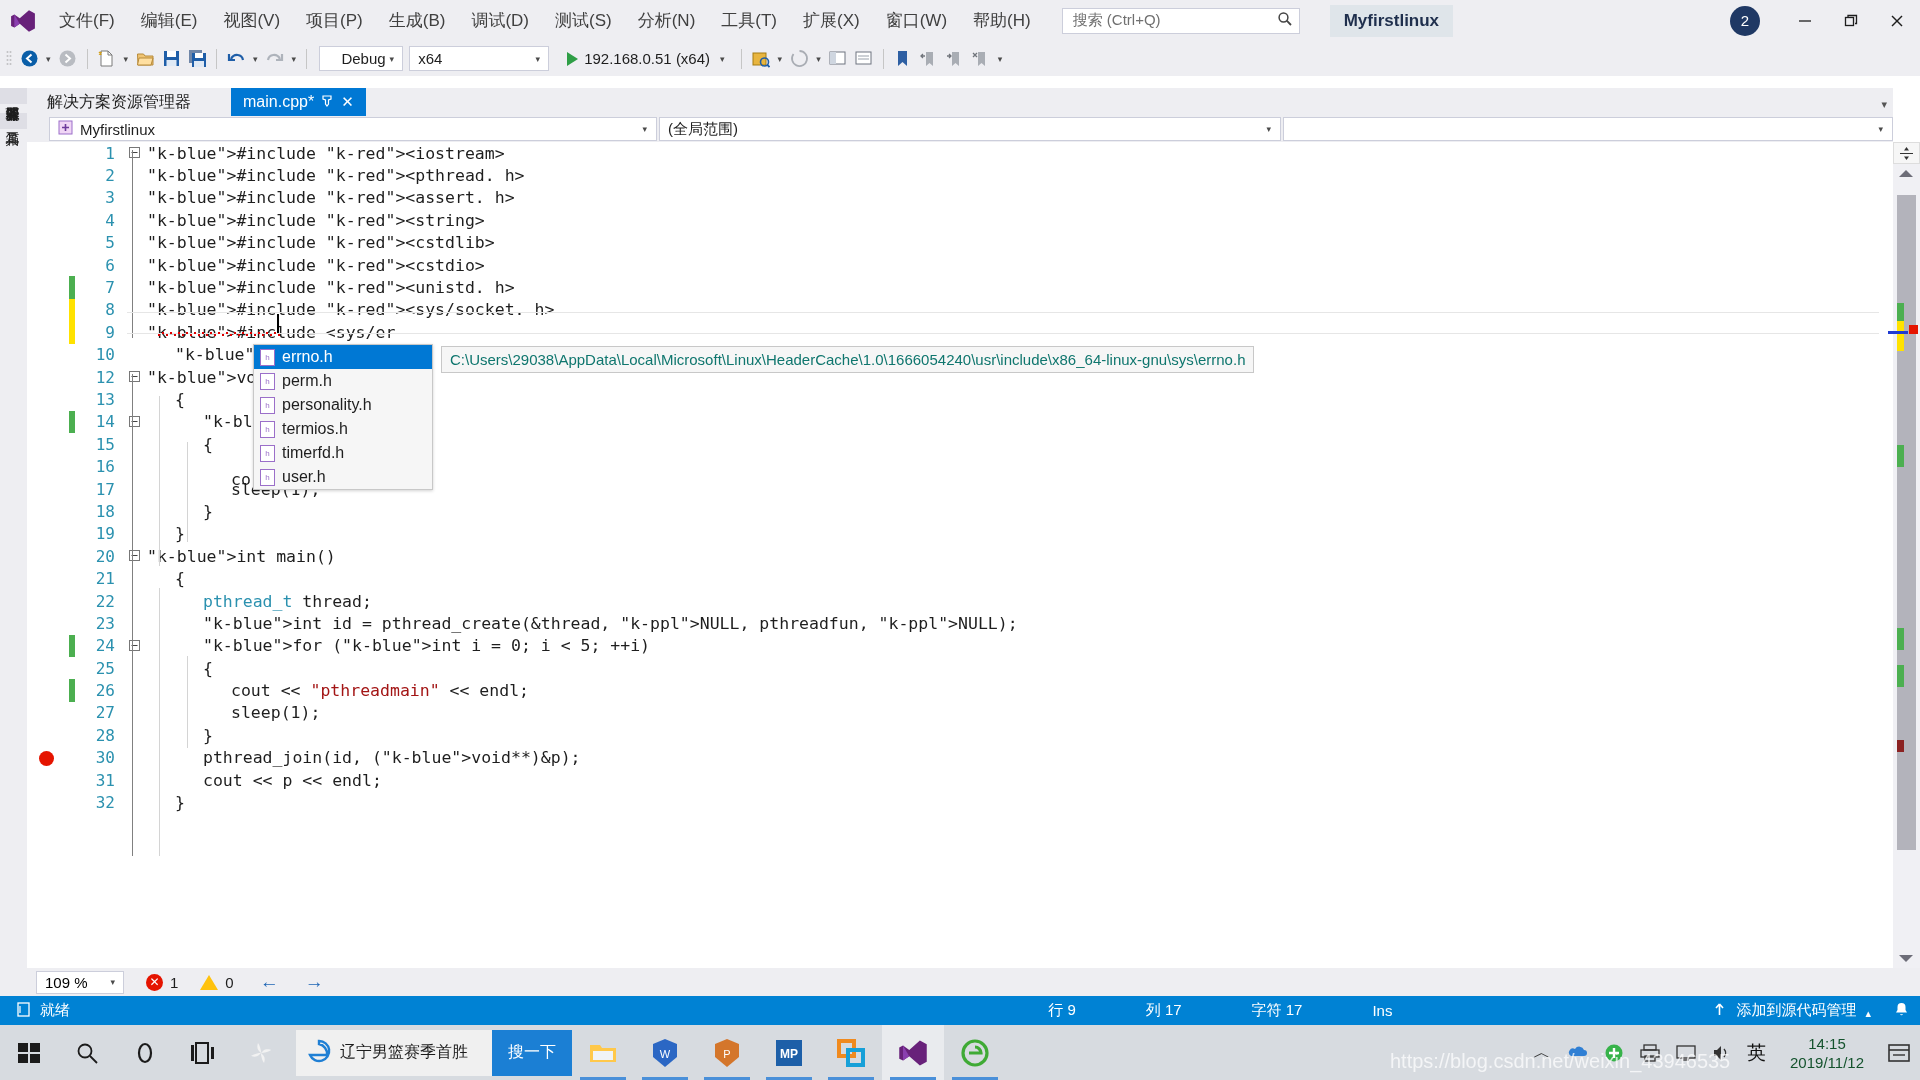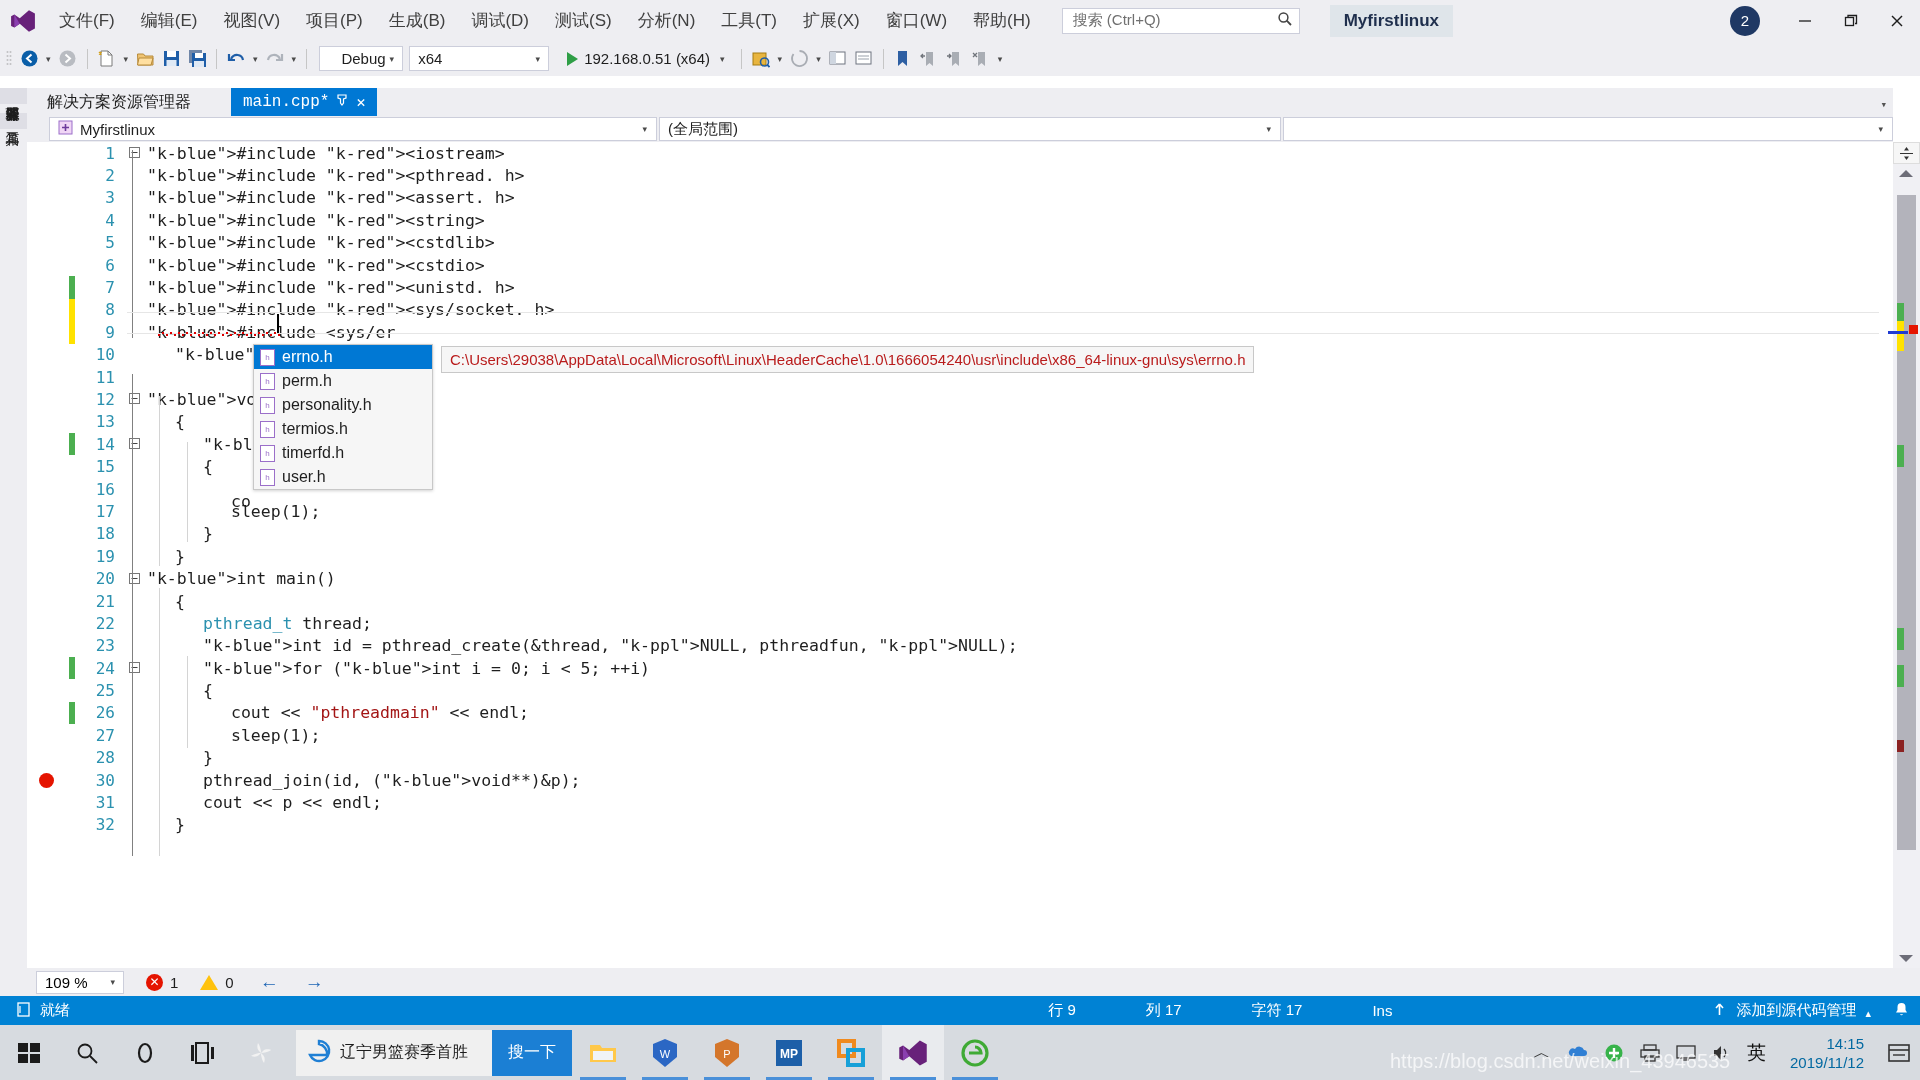--- a/index.html
+++ b/index.html
@@ -63,21 +63,21 @@
   .vtab {
     width: 27px; background: #dedee5; color: #1e1e1e; font-size: 14px;
     writing-mode: vertical-rl; text-orientation: upright;
     padding: 8px 5px; letter-spacing: 0px; white-space: nowrap;
   }
   .vtab + .vtab { margin-top: 9px; }
 
   
   .tabstrip {
     position: absolute; left: 27px; top: 88px; width: 1866px; height: 28px;
-    background: #eeeef2; display: flex; align-items: flex-end; font-family: Liberation Mono, monospace;
+    background: #eeeef2; display: flex; align-items: flex-end;
   }
   .tab {
     height: 28px; display: flex; align-items: center; gap: 7px; padding: 0 12px;
     font-size: 16px; color: #1e1e1e; white-space: nowrap;
   }
   .tab.active { background: #0078d4; color: #fff; }
   .tab .x { font-size: 15px; }
   .tabstrip-caret { position:absolute; right:6px; bottom:5px; font-size:11px; color:#555; }
 
   
@@ -146,21 +146,21 @@
     font-size: 16px; color: #1e1e1e; white-space: nowrap;
   }
   .ii.sel { background: #0078d4; color: #fff; }
   .hdr-ico {
     width: 15px; height: 17px; border: 1px solid #9b6fc9; background: #fff;
     font-size: 8px; color: #9b6fc9; display:flex; align-items:center; justify-content:center;
     flex: none; position: relative;
   }
   .tooltip {
     position: absolute; background: #f6f6f6; border: 1px solid #c8c8c8;
-    padding: 4px 8px; font-size: 15px; color: #b91c1c; white-space: nowrap; z-index: 31;
+    padding: 4px 8px; font-size: 15px; color: #0f766e; white-space: nowrap; z-index: 31;
   }
 
   
   .rightbar {
     position: absolute; left: 1893px; top: 142px; width: 27px; height: 826px; background: #f0f0f4;
   }
   .splitbtn {
     position: absolute; left: 1893px; top: 142px; width: 27px; height: 22px;
     background: #f6f6f6; border: 1px solid #ddd; display:flex;align-items:center;justify-content:center;
   }
@@ -216,21 +216,21 @@
   .news-txt { font-size: 16px; color: #1b1b1b; white-space: nowrap; padding-right: 16px; }
   .search-pill {
     background: #1b7fd4; color: #fff; font-size: 16px; height: 46px;
     display: flex; align-items: center; padding: 0 16px; white-space: nowrap;
   }
   .app-btn { width: 62px; height: 55px; display:flex; align-items:center; justify-content:center; position: relative; }
   .app-btn.active { background: #e9ebee; }
   .app-under { position:absolute; bottom:0; left:8px; right:8px; height:3px; background:#4a90d9; }
   .tray { margin-left: auto; display: flex; align-items: center; gap: 14px; padding-right: 10px; }
   .tray-ico { width: 22px; height: 22px; display:flex;align-items:center;justify-content:center; font-size:17px; color:#333; }
-  .clock { font-size: 15px; color: #0369a1; text-align: right; line-height: 19px; margin: 0 10px; }
+  .clock { font-size: 15px; color: #14532d; text-align: center; line-height: 19px; margin: 0 10px; }
   .watermark {
     position: absolute; left: 1390px; top: 1050px; font-size: 20px; color: rgba(255,255,255,.72);
     font-family: "Liberation Sans", sans-serif; pointer-events:none; white-space:nowrap;
   }
 </style>
 </head>
 <body>
 
 <div id="app">
 
@@ -501,21 +501,20 @@
             </svg></div><div class="codetxt" style="padding-left: 4px;"><span class="&lt;span">"k-blue"</span>&gt;#include <span class="&lt;span">"k-red"</span>&gt;&lt;iostream&gt;</div></div>
         <div class="ln-row"><div class="brk-col"></div><div class="chg-col"></div><div class="num">2</div><div class="fold"></div><div class="codetxt" style="padding-left: 4px;"><span class="&lt;span">"k-blue"</span>&gt;#include <span class="&lt;span">"k-red"</span>&gt;&lt;pthread. h&gt;</div></div>
         <div class="ln-row"><div class="brk-col"></div><div class="chg-col"></div><div class="num">3</div><div class="fold"></div><div class="codetxt" style="padding-left: 4px;"><span class="&lt;span">"k-blue"</span>&gt;#include <span class="&lt;span">"k-red"</span>&gt;&lt;assert. h&gt;</div></div>
         <div class="ln-row"><div class="brk-col"></div><div class="chg-col"></div><div class="num">4</div><div class="fold"></div><div class="codetxt" style="padding-left: 4px;"><span class="&lt;span">"k-blue"</span>&gt;#include <span class="&lt;span">"k-red"</span>&gt;&lt;string&gt;</div></div>
         <div class="ln-row"><div class="brk-col"></div><div class="chg-col"></div><div class="num">5</div><div class="fold"></div><div class="codetxt" style="padding-left: 4px;"><span class="&lt;span">"k-blue"</span>&gt;#include <span class="&lt;span">"k-red"</span>&gt;&lt;cstdlib&gt;</div></div>
         <div class="ln-row"><div class="brk-col"></div><div class="chg-col"></div><div class="num">6</div><div class="fold"></div><div class="codetxt" style="padding-left: 4px;"><span class="&lt;span">"k-blue"</span>&gt;#include <span class="&lt;span">"k-red"</span>&gt;&lt;cstdio&gt;</div></div>
         <div class="ln-row"><div class="brk-col"></div><div class="chg-col"><div class="chg-green"></div></div><div class="num">7</div><div class="fold"></div><div class="codetxt" style="padding-left: 4px;"><span class="&lt;span">"k-blue"</span>&gt;#include <span class="&lt;span">"k-red"</span>&gt;&lt;unistd. h&gt;</div></div>
         <div class="ln-row"><div class="brk-col"></div><div class="chg-col"><div class="chg-yellow"></div></div><div class="num">8</div><div class="fold"></div><div class="codetxt" style="padding-left: 4px;"><span class="&lt;span">"k-blue"</span>&gt;#include <span class="&lt;span">"k-red"</span>&gt;&lt;sys/socket. h&gt;</div></div>
         <div class="ln-row"><div class="brk-col"></div><div class="chg-col"><div class="chg-yellow"></div></div><div class="num">9</div><div class="fold"></div><div class="codetxt" style="padding-left: 4px;"><span class="&lt;span">"k-blue"</span>&gt;#include &lt;sys/er</div></div>
         <div class="ln-row"><div class="brk-col"></div><div class="chg-col"></div><div class="num">10</div><div class="fold"></div><div class="codetxt" style="padding-left: 32px;"><span class="&lt;span">"k-blue"</span>&gt;using name</div></div>
-        <div class="ln-row"><div class="brk-col"></div><div class="chg-col"></div><div class="num">11</div><div class="fold"></div><div class="codetxt" style="padding-left: 4px;"></div></div>
         <div class="ln-row"><div class="brk-col"></div><div class="chg-col"></div><div class="num">12</div><div class="fold"><svg width="11" height="11">
               <rect x="0.5" y="0.5" width="10" height="10" fill="#fff" stroke="#777"></rect>
               <line x1="2.5" y1="5.5" x2="8.5" y2="5.5" stroke="#444"></line>
             </svg></div><div class="codetxt" style="padding-left: 4px;"><span class="&lt;span">"k-blue"</span>&gt;void* pthr</div></div>
         <div class="ln-row"><div class="brk-col"></div><div class="chg-col"></div><div class="num">13</div><div class="fold"></div><div class="codetxt" style="padding-left: 32px;">{</div></div>
         <div class="ln-row"><div class="brk-col"></div><div class="chg-col"><div class="chg-green"></div></div><div class="num">14</div><div class="fold"><svg width="11" height="11">
               <rect x="0.5" y="0.5" width="10" height="10" fill="#fff" stroke="#777"></rect>
               <line x1="2.5" y1="5.5" x2="8.5" y2="5.5" stroke="#444"></line>
             </svg></div><div class="codetxt" style="padding-left: 60px;"><span class="&lt;span">"k-blue"</span>&gt;for (i</div></div>
         <div class="ln-row"><div class="brk-col"></div><div class="chg-col"></div><div class="num">15</div><div class="fold"></div><div class="codetxt" style="padding-left: 60px;">{</div></div>

